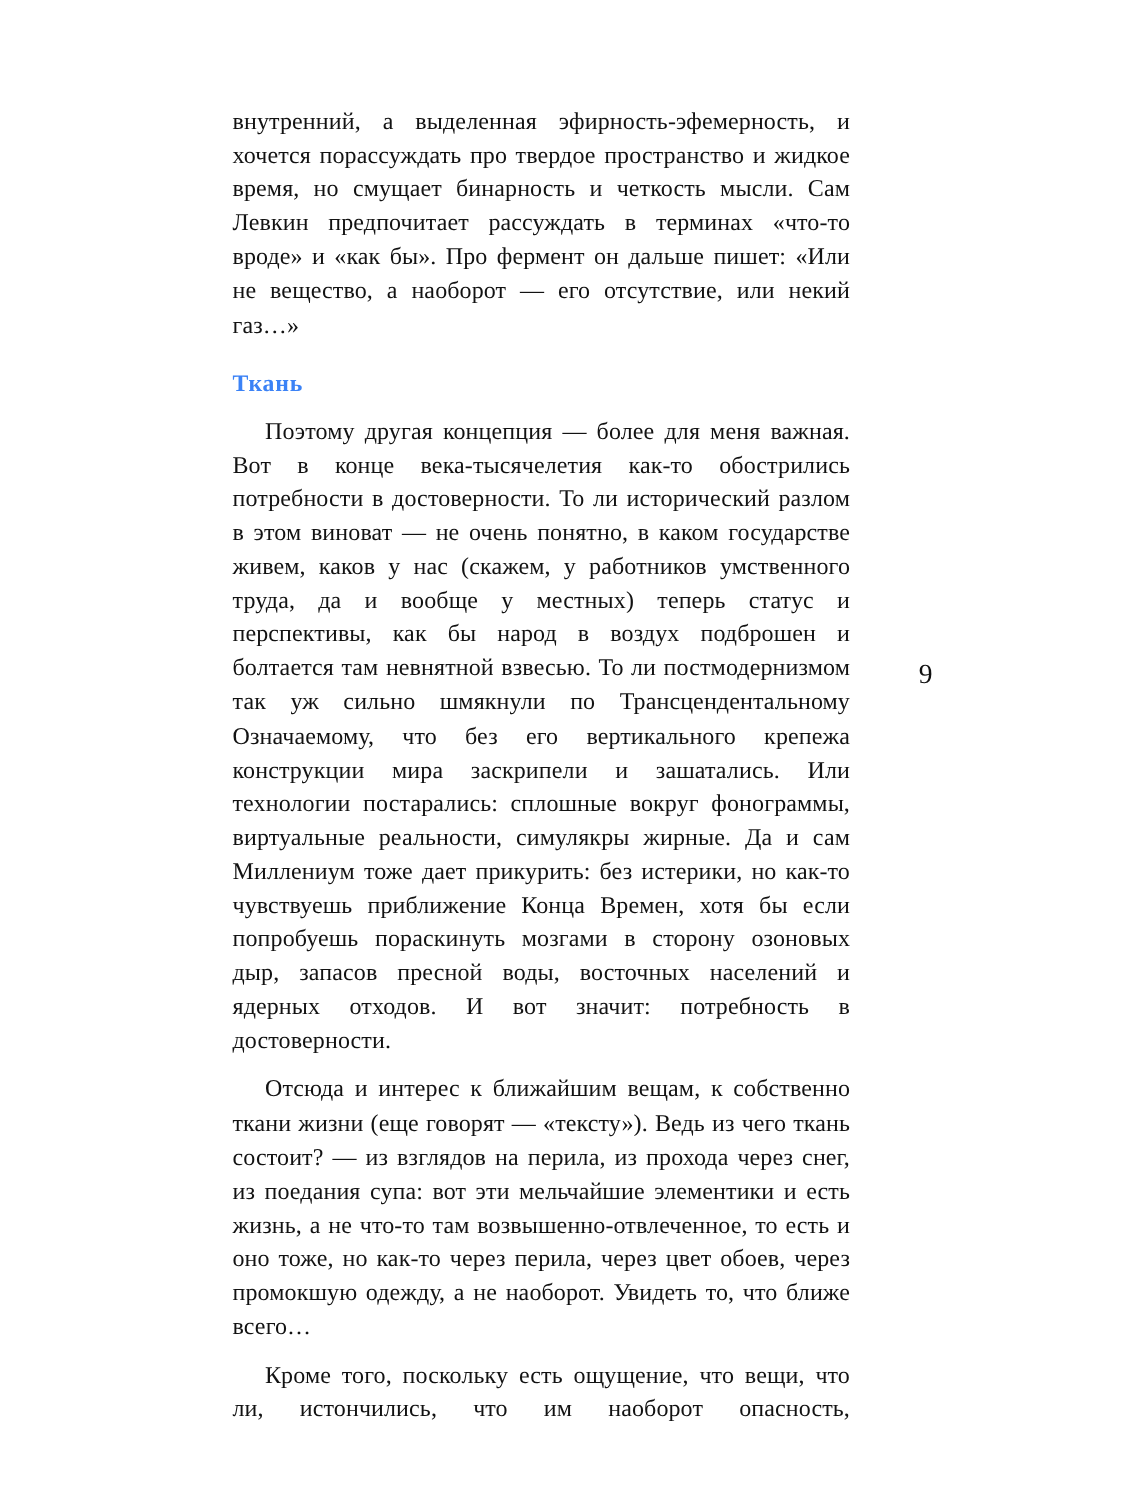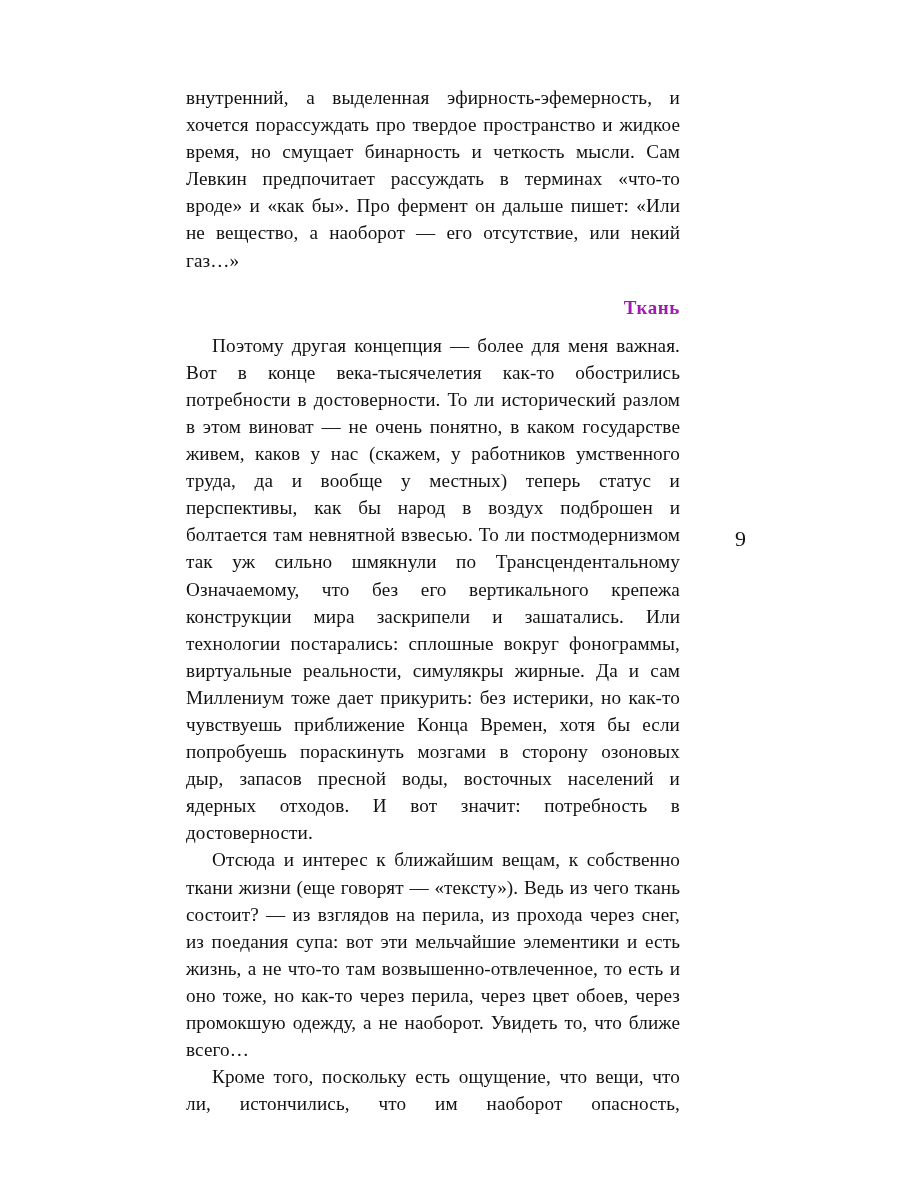--- a/index.html
+++ b/index.html
@@ -52,32 +52,32 @@
     content: "";
     display: inline-block;
     width: 100%;
   }
   .para.no-stretch::after {
     content: none;
   }
 
   #section-heading {
     margin: 0;
-    text-align: right;
+    text-align: left;
     font-weight: bold;
     font-size: 19px;
     line-height: 27px;
     letter-spacing: 0.6px;
-    color: #a21caf;
+    color: #3b82f6;
     padding-top: 20px;
     padding-bottom: 11px;
   }
 
   .para + .para {
-    margin-top: 0;
+    margin-top: 12px;
   }
 
   
   #page-number {
     position: absolute;
     left: 735px;
     top: 528px;
     font-size: 22px;
     line-height: 1;
     color: #111111;

